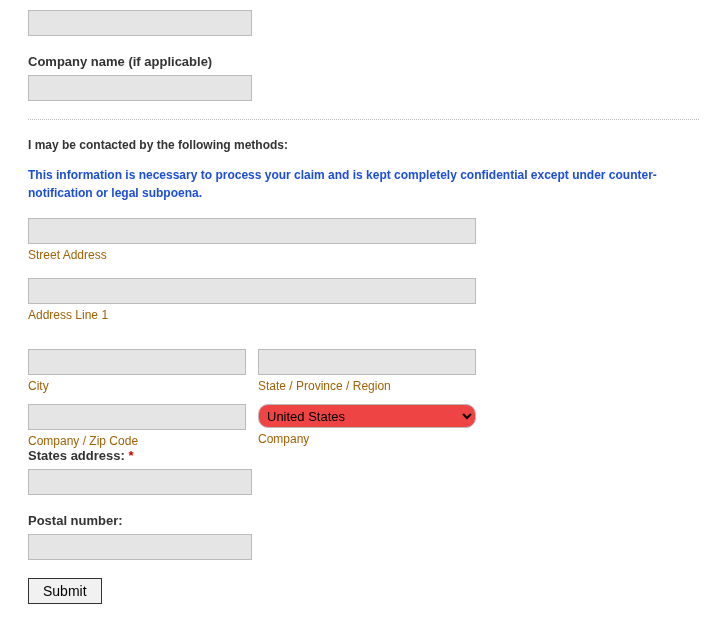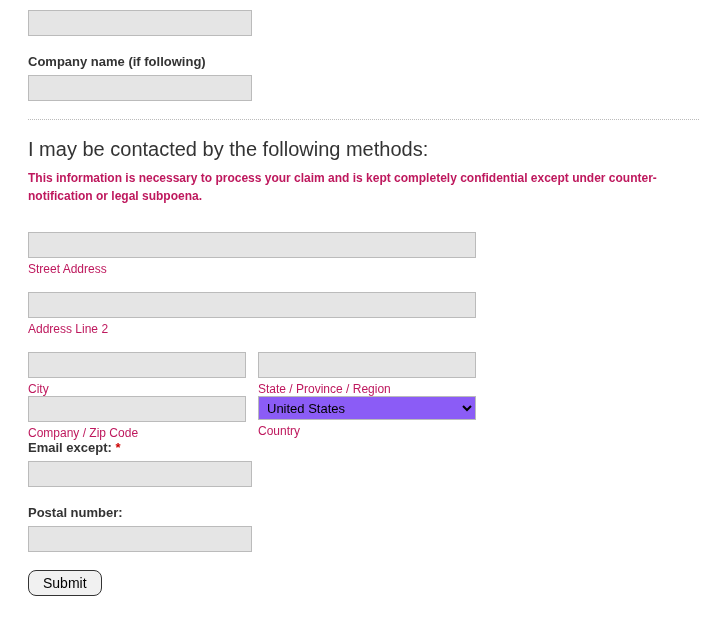--- a/index.html
+++ b/index.html
@@ -28,84 +28,84 @@
       padding: 3px 6px;
       font-size: 13px;
     }
     .text-input.wide { width: 448px; }
     hr.dotted {
       border: none;
       border-top: 1px dotted #bbb;
       margin: 10px 0 18px 0;
     }
     .section-heading {
-      font-weight: normal;
-      font-size: 20px;
+      font-weight: bold;
+      font-size: 12px;
       color: #333;
-      margin-bottom: 8px;
+      margin-bottom: 14px;
     }
     .section-note {
       font-weight: bold;
       font-size: 12px;
-      color: #be185d;
+      color: #1d4ed8;
       line-height: 1.5;
-      margin-bottom: 27px;
+      margin-bottom: 16px;
     }
     .sub-label {
       font-size: 12px;
-      color: #be185d;
+      color: #a16207;
       margin-top: 4px;
       display: block;
     }
     .address-block { margin-bottom: 16px; }
     .row { display: flex; gap: 12px; margin-bottom: 0; }
-    .col { display: flex; flex-direction: column; }
+    .col { display: flex; flex-direction: column; margin-top: 11px; }
     .pair-input { width: 218px; height: 26px; background: #e5e5e5; border: 1px solid #bbb; padding: 3px 6px; font-size: 13px; }
-    select.pair-input { background: #8b5cf6; height: 24px; padding: 1px 4px; }
+    select.pair-input { background: #ef4444; height: 24px; padding: 1px 4px; border-radius: 10px; }
     .submit-btn {
       background: #f1f1f1;
       border: 1px solid #333;
-      border-radius: 8px;
+      border-radius: 0;
       padding: 4px 14px;
       font-size: 14px;
       cursor: pointer;
       font-family: inherit;
     }
   </style>
 </head>
 <body>
 
 
 
 
 <div class="field-group">
   <input type="text" class="text-input" style="">
 </div>
 
 
 <div class="field-group">
-  <label class="field-label">Company name (if following)</label>
+  <label class="field-label">Company name (if applicable)</label>
   <input type="text" class="text-input" style="">
 </div>
 
 <hr class="dotted">
 
 
 <div class="section-heading">I may be contacted by the following methods:</div>
 <div class="section-note">This information is necessary to process your claim and is kept completely confidential except under counter-notification or legal subpoena.</div>
 
 
 <div class="address-block">
   <input type="text" class="text-input wide" style="">
   <span class="sub-label">Street Address</span>
 </div>
 
 <div class="address-block">
   <input type="text" class="text-input wide" style="">
-  <span class="sub-label">Address Line 2</span>
+  <span class="sub-label">Address Line 1</span>
 </div>
 
 <div class="address-block row">
   <div class="col">
     <input type="text" class="pair-input" style="">
     <span class="sub-label">City</span>
   </div>
   <div class="col">
     <input type="text" class="pair-input" style="">
     <span class="sub-label">State / Province / Region</span>
@@ -114,28 +114,28 @@
 
 <div class="address-block row">
   <div class="col">
     <input type="text" class="pair-input" style="">
     <span class="sub-label">Company / Zip Code</span>
   </div>
   <div class="col">
     <select class="pair-input">
       <option>United States</option>
     </select>
-    <span class="sub-label">Country</span>
+    <span class="sub-label">Company</span>
   </div>
 </div>
 
 
 <div class="field-group">
   <label class="field-label">
-    <span>Email except:</span>
+    <span>States address:</span>
     <span class="req">*</span>
   </label>
   <input type="text" class="text-input" style="">
 </div>
 
 
 <div class="field-group">
   <label class="field-label">Postal number:</label>
   <input type="text" class="text-input" style="">
 </div>

